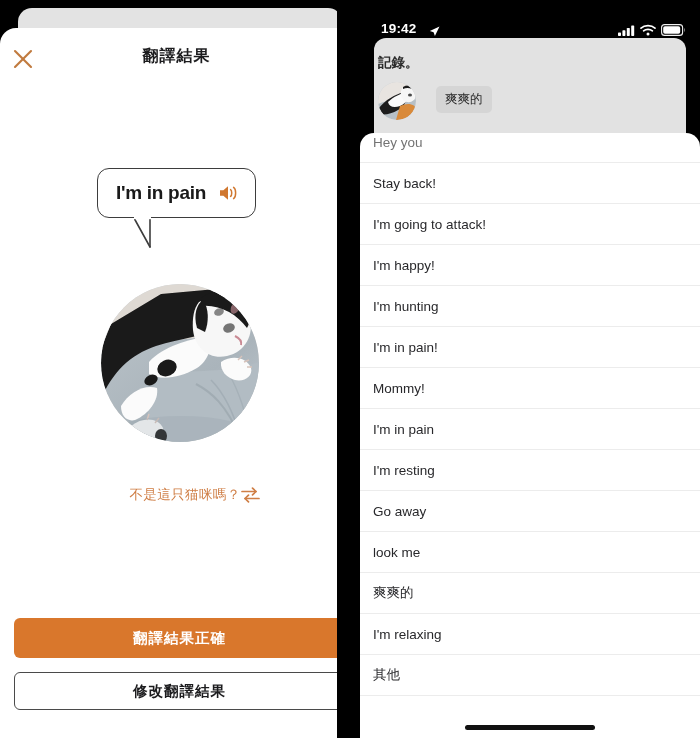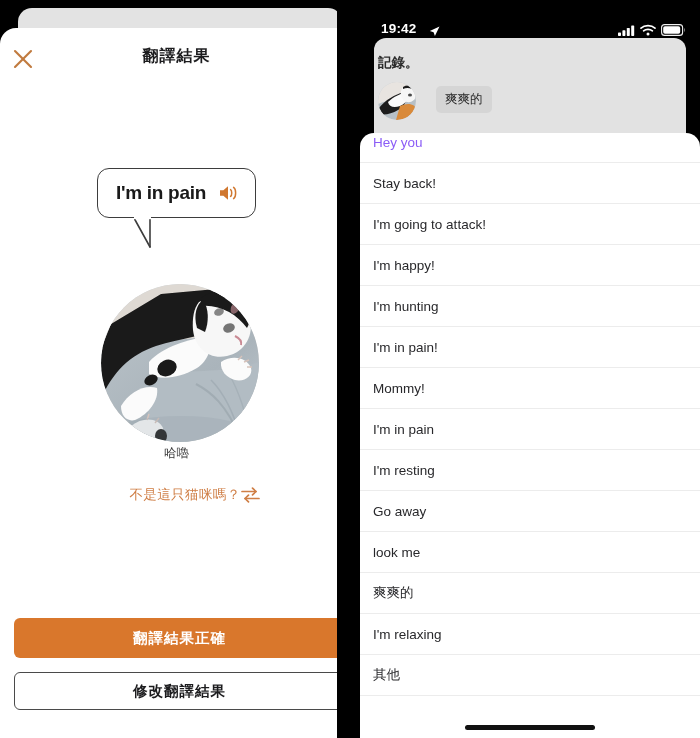--- a/index.html
+++ b/index.html
@@ -150,21 +150,21 @@
   .list{
     position:absolute; left:0; top:-11px; width:340px;
   }
   .list-item{
     height:41px; display:flex; align-items:center;
     padding-left:13px;
     font-size:13.5px; color:#28282b;
     border-bottom:1px solid #ececec;
     cursor:pointer;
   }
-  .list-item.clipped{ color:#8b5cf6; }
+  .list-item.clipped{ color:#737373; }
   #r-home{ left:105px; top:725px; width:130px; }
 </style>
 </head>
 <body>
 
 <div id="left-panel">
 
   <div class="back-card"></div>
 
   <div class="front-sheet">
@@ -242,21 +242,20 @@
           <ellipse cx="60" cy="152" rx="6" ry="7" fill="#1a1a1a"></ellipse>
 
           <ellipse cx="66" cy="84" rx="10" ry="8" fill="#1a1a1a" transform="rotate(-25 66 84)"></ellipse>
           <ellipse cx="50" cy="96" rx="7" ry="5" fill="#1a1a1a" transform="rotate(-25 50 96)"></ellipse>
 
           <ellipse cx="80" cy="150" rx="70" ry="18" fill="#8f9aa2" opacity="0.22"></ellipse>
         </g>
       </svg>
     </div>
 
-    <div class="cat-name">哈嚕</div>
 
     <div class="swap-row">
       <span class="swap-text">不是這只猫咪嗎？</span>
       <span class="swap-icon">
         <svg width="19" height="16" viewBox="0 0 19 16">
           <path d="M1 4.5 H15" stroke="#cf7e45" stroke-width="1.7" fill="none" stroke-linecap="round"></path>
           <path d="M11.5 1.2 L15 4.5 L11.5 7.8" stroke="#cf7e45" stroke-width="1.7" fill="none" stroke-linecap="round" stroke-linejoin="round"></path>
           <path d="M18 11.5 H4" stroke="#cf7e45" stroke-width="1.7" fill="none" stroke-linecap="round"></path>
           <path d="M7.5 8.2 L4 11.5 L7.5 14.8" stroke="#cf7e45" stroke-width="1.7" fill="none" stroke-linecap="round" stroke-linejoin="round"></path>
         </svg>

